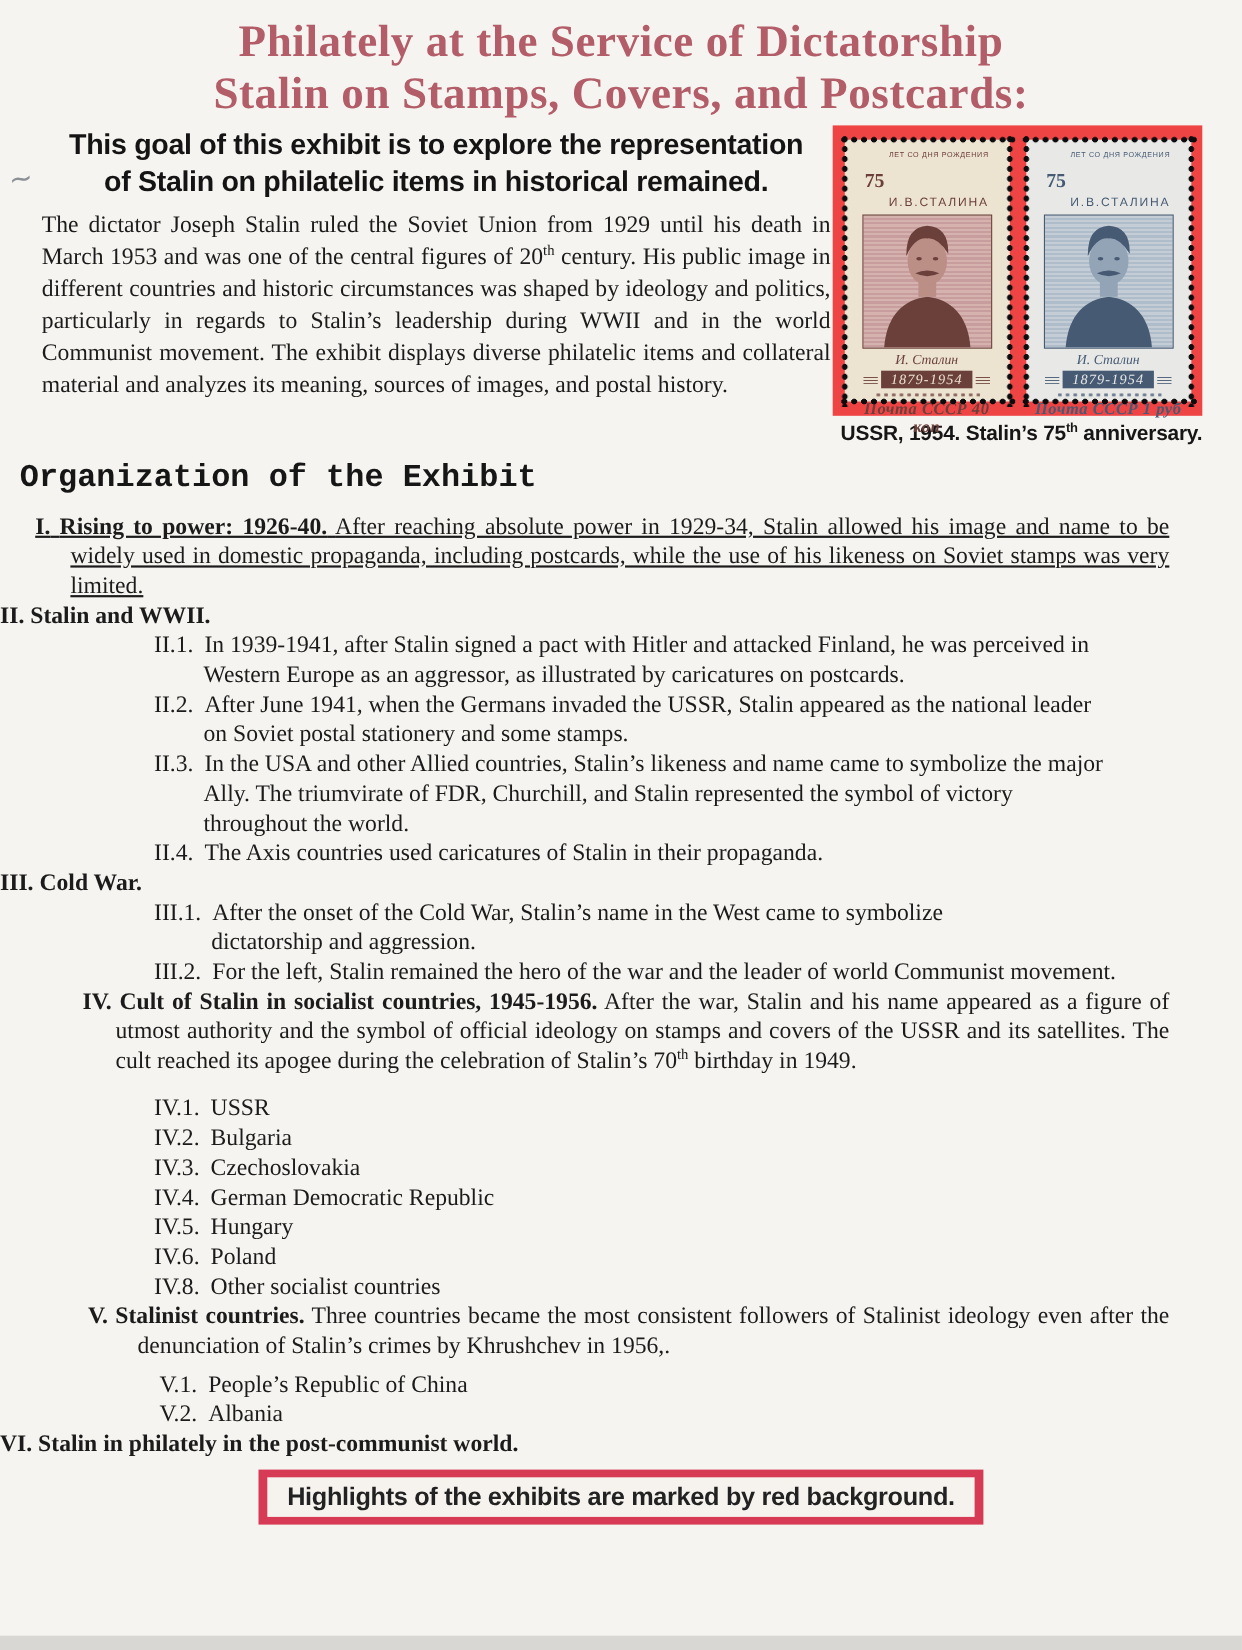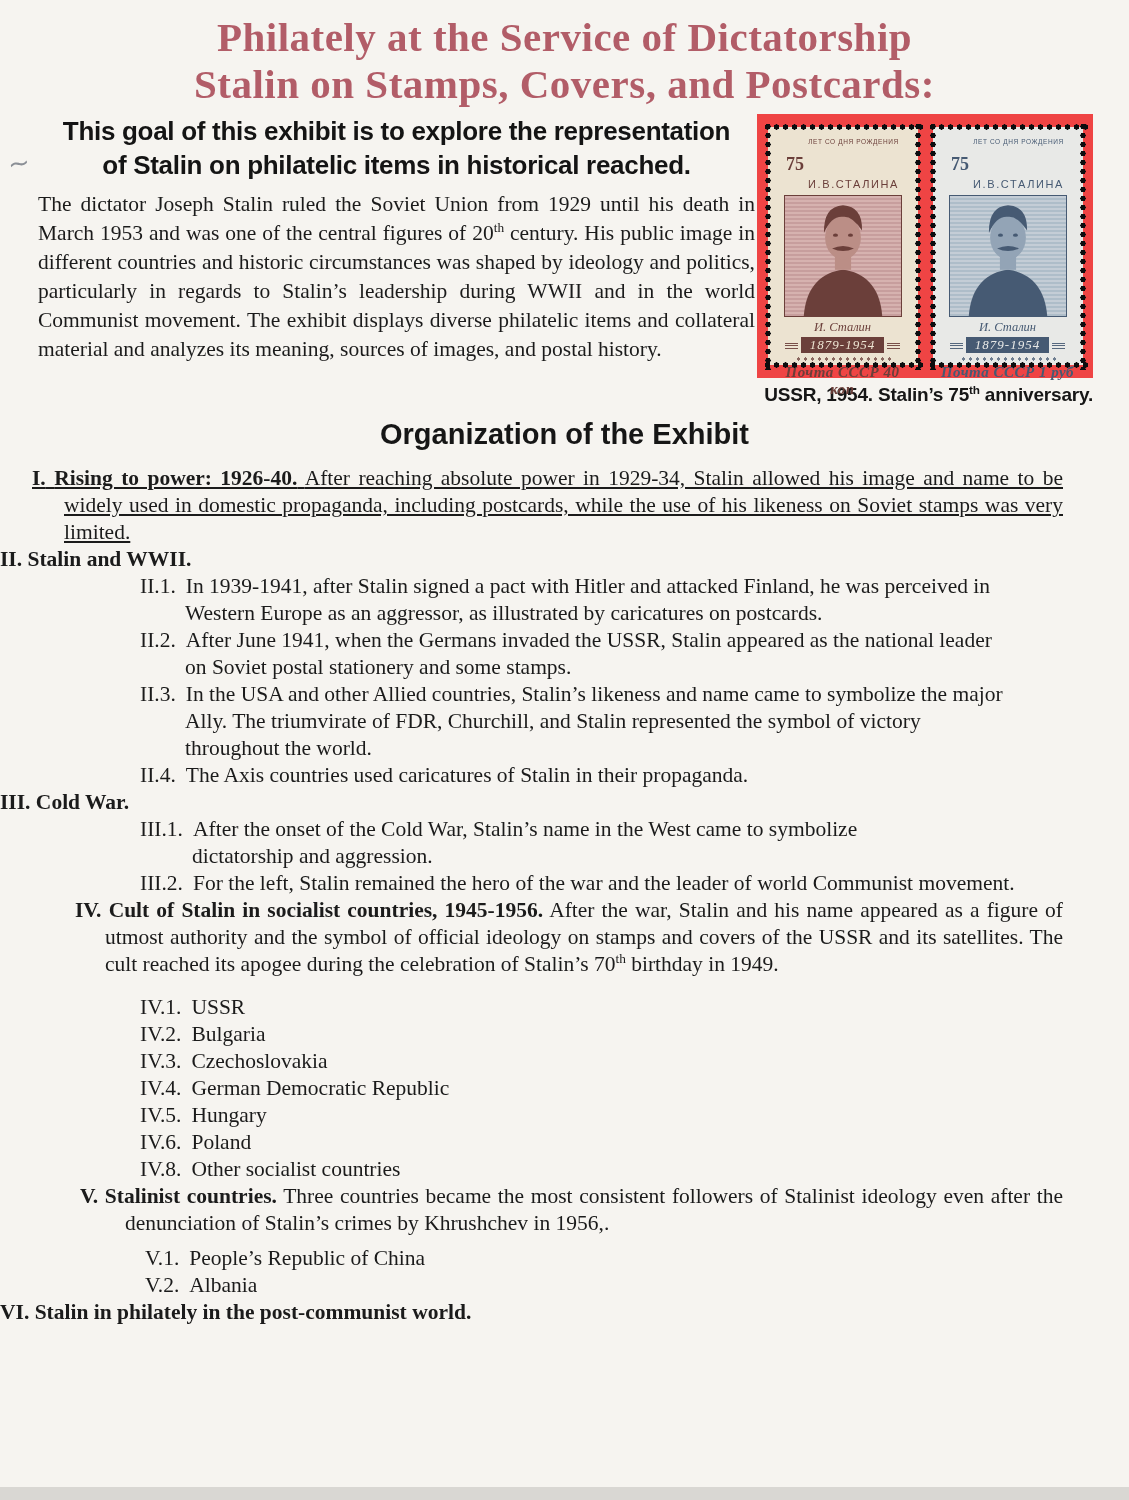--- a/index.html
+++ b/index.html
@@ -47,21 +47,21 @@
   .years-row { margin-top:2px; display:flex; align-items:center; justify-content:center; gap:3px; }
   .wing { display:inline-block; width:13px; height:7px;
     background:repeating-linear-gradient(0deg, currentColor 0 1px, transparent 1px 2.5px); opacity:0.9; }
   .years { background:var(--ink); color:var(--paper); font-style:italic; font-size:13px; letter-spacing:1px;
     padding:0 9px; font-family:"Liberation Serif", serif; }
   .garland { margin:2px auto 0; width:96px; height:8px; opacity:0.75;
     background-image:radial-gradient(circle 1.6px at 50% 50%, var(--ink) 1.5px, transparent 1.8px); background-size:7px 8px; }
   .denom { margin-top:1px; font-weight:bold; font-style:italic; font-size:15px; letter-spacing:0.5px; font-family:"Liberation Serif", serif; }
   .stamp-caption { margin-top:6px; text-align:right; font-family:"Liberation Sans", sans-serif; font-weight:bold; font-size:19px; letter-spacing:-0.2px; color:#161616; }
   
-  .org-heading { margin-top:12px; text-align:center; font-family:Liberation Sans, sans-serif; font-weight:bold; font-size:29px; color:#161616; }
+  .org-heading { margin-top:12px; text-align:left; font-family:Liberation Mono, monospace; font-weight:bold; font-size:29px; color:#161616;margin-left:18px; }
   
   .outline { margin-top:14px; font-size:21.5px; line-height:27px; color:#1b1b1b; }
   .outline p { margin:0; }
   .outline b { font-weight:bold; }
   .prewrap { white-space:pre-wrap; }
   .sec1 { padding-left:64px; padding-right:66px; text-indent:-32px; text-align:justify;text-decoration:underline; }
   .sec2h { margin-top:16px; margin-left:72px; }
   .sub2 { padding-left:185px; text-indent:-45px; margin-top:6px; padding-right:60px; }
   .sub2 + .sub2 { margin-top:0; }
   .sec3h { margin-top:16px; margin-left:75px; }
@@ -92,21 +92,21 @@
 
   <h1 class="title">
     <span class="tl">Philately at the Service of Dictatorship</span>
     <span class="tl">Stalin on Stamps, Covers, and Postcards:</span>
   </h1>
 
   <div class="top-row">
     <div class="left-col">
       <div class="intro-heading">
         <div>This goal of this exhibit is to explore the representation</div>
-        <div>of Stalin on philatelic items in historical reached.</div>
+        <div>of Stalin on philatelic items in historical remained.</div>
       </div>
       <p class="intro-para"><span>The dictator Joseph Stalin ruled the Soviet Union from 1929 until his death in March 1953 and was one of the central figures of 20</span><sup>th</sup><span> century. His public image in different countries and historic circumstances was shaped by ideology and politics, particularly in regards to Stalin’s leadership during WWII and in the world Communist movement. The exhibit displays diverse philatelic items and collateral material and analyzes its meaning, sources of images, and postal history.</span></p>
     </div>
 
     <figure class="stamp-figure">
       <div class="stamp-mat">
 
         <div class="stamp s-left">
           <i class="perf pt"></i>
           <i class="perf pb"></i>
@@ -221,16 +221,21 @@
 
     <div class="list5">
       <p><span class="slab">V.1.</span><span>People’s Republic of China</span></p>
       <p><span class="slab">V.2.</span><span>Albania</span></p>
     </div>
 
     <p class="sec6h"><b>VI.</b> <b>Stalin in philately in the post-communist world.</b></p>
 
   </div>
 
+  <div class="highlight-wrap">
+    <div class="highlight-box">
+      <div class="highlight-inner">Highlights of the exhibits are marked by red background.</div>
+    </div>
+  </div>
 
   <div class="scan-edge-bottom"></div>
 
 </div>
 
 </body></html>

